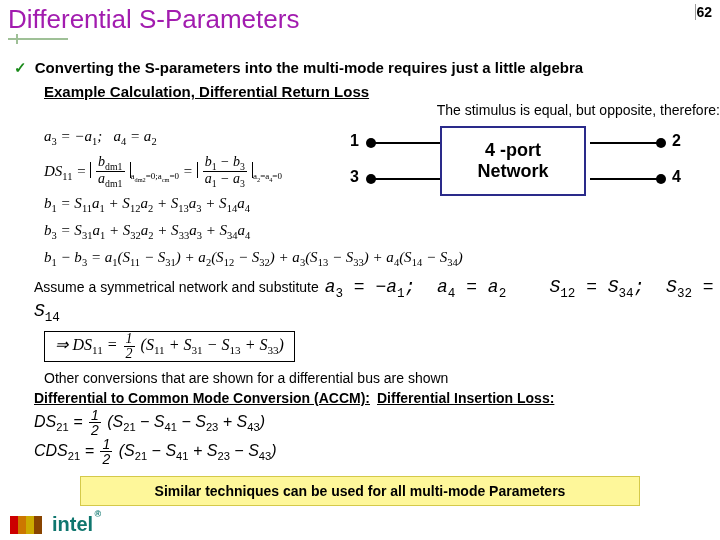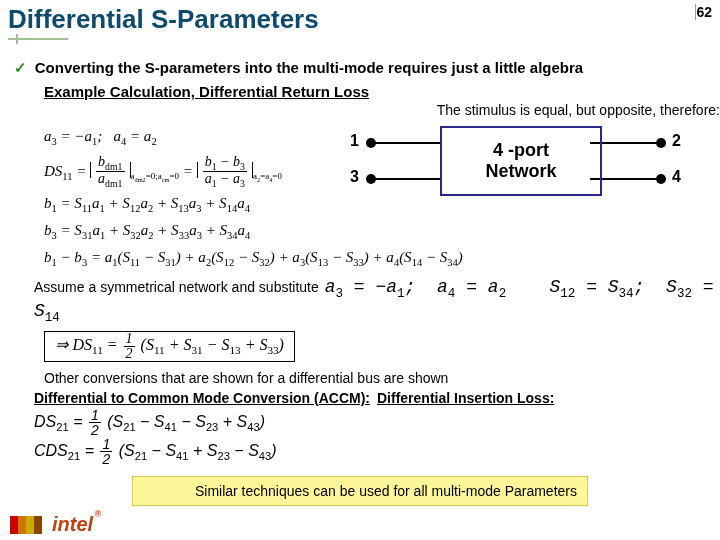--- a/index.html
+++ b/index.html
@@ -12,22 +12,22 @@
     overflow: hidden;
   }
   .title-row {
     display: flex;
     justify-content: space-between;
     align-items: flex-start;
     padding: 4px 8px 0 8px;
   }
   .title {
     font-size: 26px;
-    font-weight: bold;
-    color: #0c4a6e;
+    font-weight: normal;
+    color: #a21caf;
     text-align: center;
   }
   .page-num {
     font-size: 14px;
     font-weight: bold;
     border-left: 1px solid #999;
     padding-left: 0;
   }
   .green-line {
     position: absolute;
@@ -66,21 +66,21 @@
     position: absolute;
     top: 118px;
     left: 310px;
     width: 390px;
     height: 86px;
   }
   .port-box {
     position: absolute;
     top: 8px;
     left: 130px;
-    width: 162px;
+    width: 146px;
     height: 70px;
     border: 2px solid #2a2a8a;
     display: flex;
     flex-direction: column;
     align-items: center;
     justify-content: center;
     font-size: 18px;
     font-weight: bold;
     color: #000;
   }
@@ -131,46 +131,45 @@
     margin: 2px 0 0 34px;
     display: flex;
     font-family: Liberation Sans, sans-serif;
     font-style: italic;
     font-size: 16px;
     flex-direction: column;
   }
   .col-eq > div { flex: 1; }
   .yellow-box {
     margin: 10px auto 0 auto;
-    width: 456px;
+    width: 560px;
     background: #fef79a;
     border: 1px solid #d4c94a;
     padding: 6px 10px;
     font-size: 14px;
-    font-weight: normal;
-    text-align: right;
+    font-weight: bold;
+    text-align: center;
   }
   .logo-strip {
     position: absolute;
     bottom: 4px;
     left: 10px;
     display: flex;
     align-items: center;
     gap: 10px;
   }
   .mini-logo {
     width: 32px; height: 18px;
     background: linear-gradient(90deg,#c00 0 25%, #cc7700 0 50%, #ccaa00 0 75%, #884400 0 100%);
   }
   .intel-logo {
     font-family: Arial, sans-serif;
     font-weight: bold;
     font-size: 20px;
-    color: #c2410c;
-    font-style: italic;
+    color: #0f766e;
     position: relative;
   }
   .intel-logo .sub { position:absolute; top:-4px; right:-8px; font-size:9px; }
   sub { font-size: 0.7em; font-style: normal; }
   .frac { display:inline-block; vertical-align:middle; text-align:center; line-height:1.0; font-size:14px; margin: 0 2px; }
   .frac .n { display:block; border-bottom:1px solid #000; padding:0 2px; }
   .frac .d { display:block; padding:0 2px; }
   .abs { border-left:1px solid #000; border-right:1px solid #000; padding:0 3px; }
 </style>
 </head>

